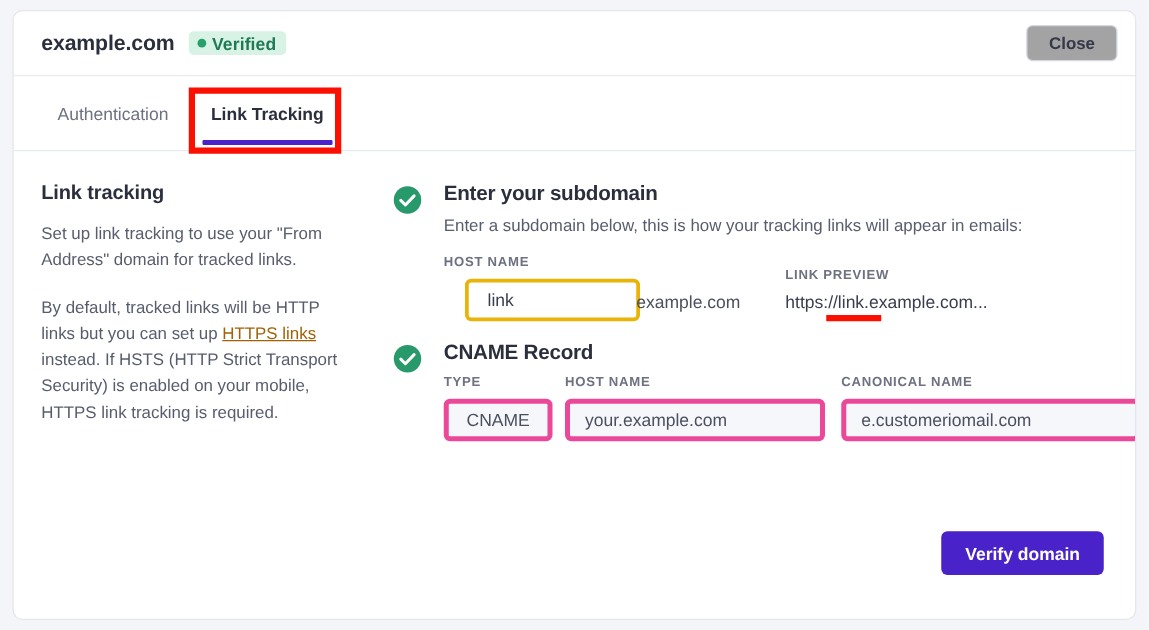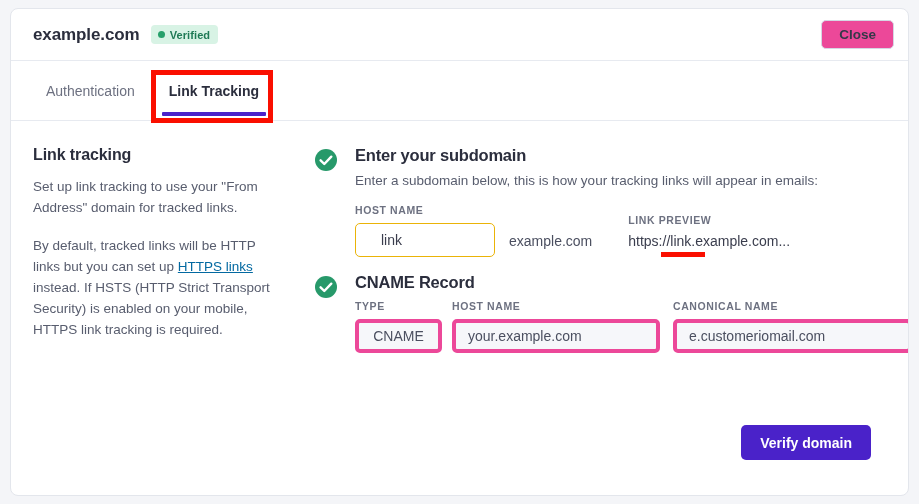--- a/index.html
+++ b/index.html
@@ -56,21 +56,21 @@
     padding: 3px 8px 3px 7px;
     height: 19px;
   }
   .verified-dot {
     width: 7px; height: 7px;
     border-radius: 50%;
     background: #27a06b;
     display: inline-block;
   }
   .verified-text {
-    font-size: 11px;
+    font-size: 14px;
     font-weight: bold;
     color: #1f7a55;
     letter-spacing: 0.1px;
   }
 
   .header-actions {
     margin-left: auto;
     display: flex;
     align-items: center;
     gap: 9px;
@@ -90,21 +90,21 @@
     white-space: nowrap;
   }
 
   .btn-delete {
     background: #fdfdfe;
     color: #f06c80;
     border-color: #eceff4;
   }
 
   .btn-close {
-    background: #ec4899;
+    background: #a3a3a3;
     color: #353849;
     border-color: #d5d7e4;
     padding: 0 17px;
   }
 
   
   .tabs-bar {
     position: relative;
     height: 60px;
     border-bottom: 1px solid #e7eaf0;
@@ -173,21 +173,21 @@
 
   .left-p {
     font-size: 13.5px;
     line-height: 21px;
     color: #585d6e;
     margin-bottom: 17px;
   }
   .left-p:last-child { margin-bottom: 0; }
 
   .inline-link {
-    color: #0369a1;
+    color: #a16207;
     text-decoration: underline;
     cursor: pointer;
   }
 
   .right-col {
     flex: 1;
     padding: 25px 25px 0 8px;
     position: relative;
   }
 
@@ -231,28 +231,29 @@
     font-size: 10.5px;
     font-weight: bold;
     color: #6d7181;
     letter-spacing: 0.6px;
     margin-bottom: 7px;
     display: block;
   }
 
   .text-input {
     height: 34px;
-    border: 1px solid #eab308;
+    border: 3px solid #eab308;
     border-radius: 5px;
     background: #ffffff;
     font-size: 14px;
     color: #3a3d4d;
-    padding: 0 25px;
+    padding: 0 15px;
     font-family: "Liberation Sans", sans-serif;
     outline: none;
+    margin-left: 17px;
   }
 
   .readonly-input {
     height: 34px;
     border: 4px solid #ec4899;
     border-radius: 5px;
     background: #f6f7fa;
     font-size: 14px;
     color: #4b4f60;
     padding: 0 12px;
@@ -283,21 +284,21 @@
   .cname-type { width: 87px; }
   .cname-type .readonly-input { width: 87px; justify-content: center; }
   .cname-host { width: 208px; margin-left: 10px; }
   .cname-host .readonly-input { width: 208px; }
   .cname-canon { width: 210px; margin-left: 13px; }
   .cname-canon .readonly-input { width: 239px; }
 
   
   .footer-actions {
     position: absolute;
-    right: 37px;
+    right: 25px;
     top: 304px;
   }
 
   .btn-verify {
     background: #4a22c9;
     color: #ffffff;
     border-radius: 5px;
     font-size: 14px;
     font-weight: bold;
     height: 35px;

